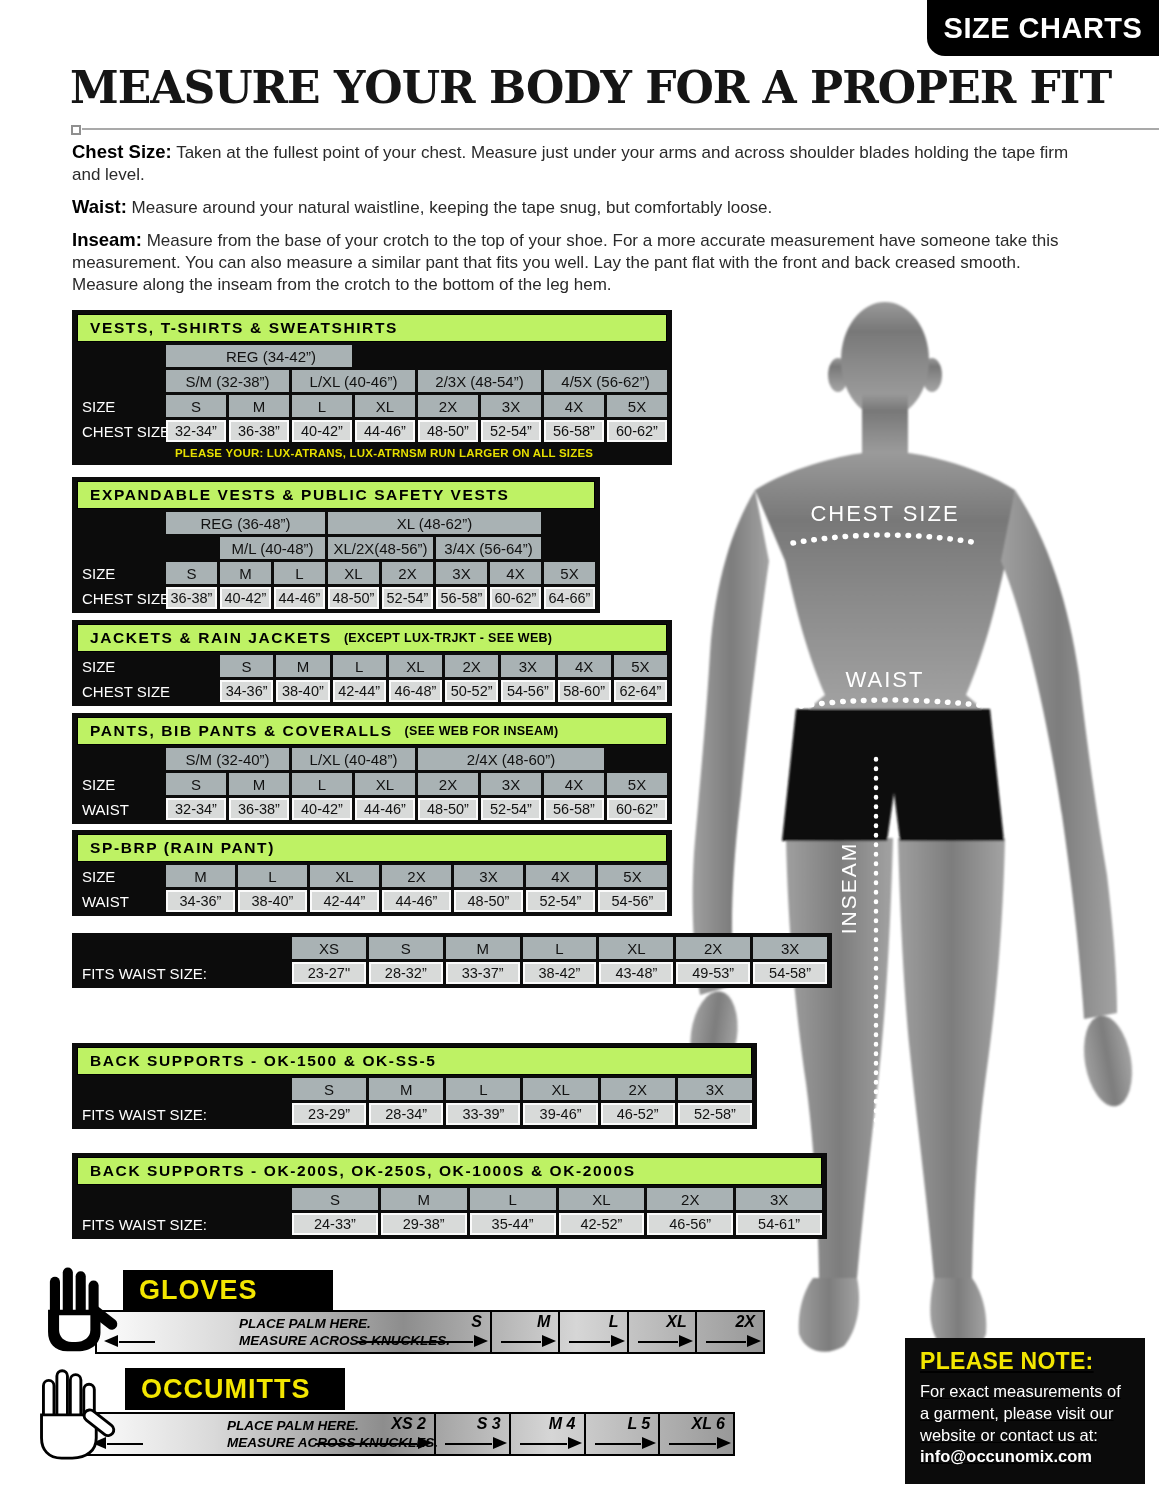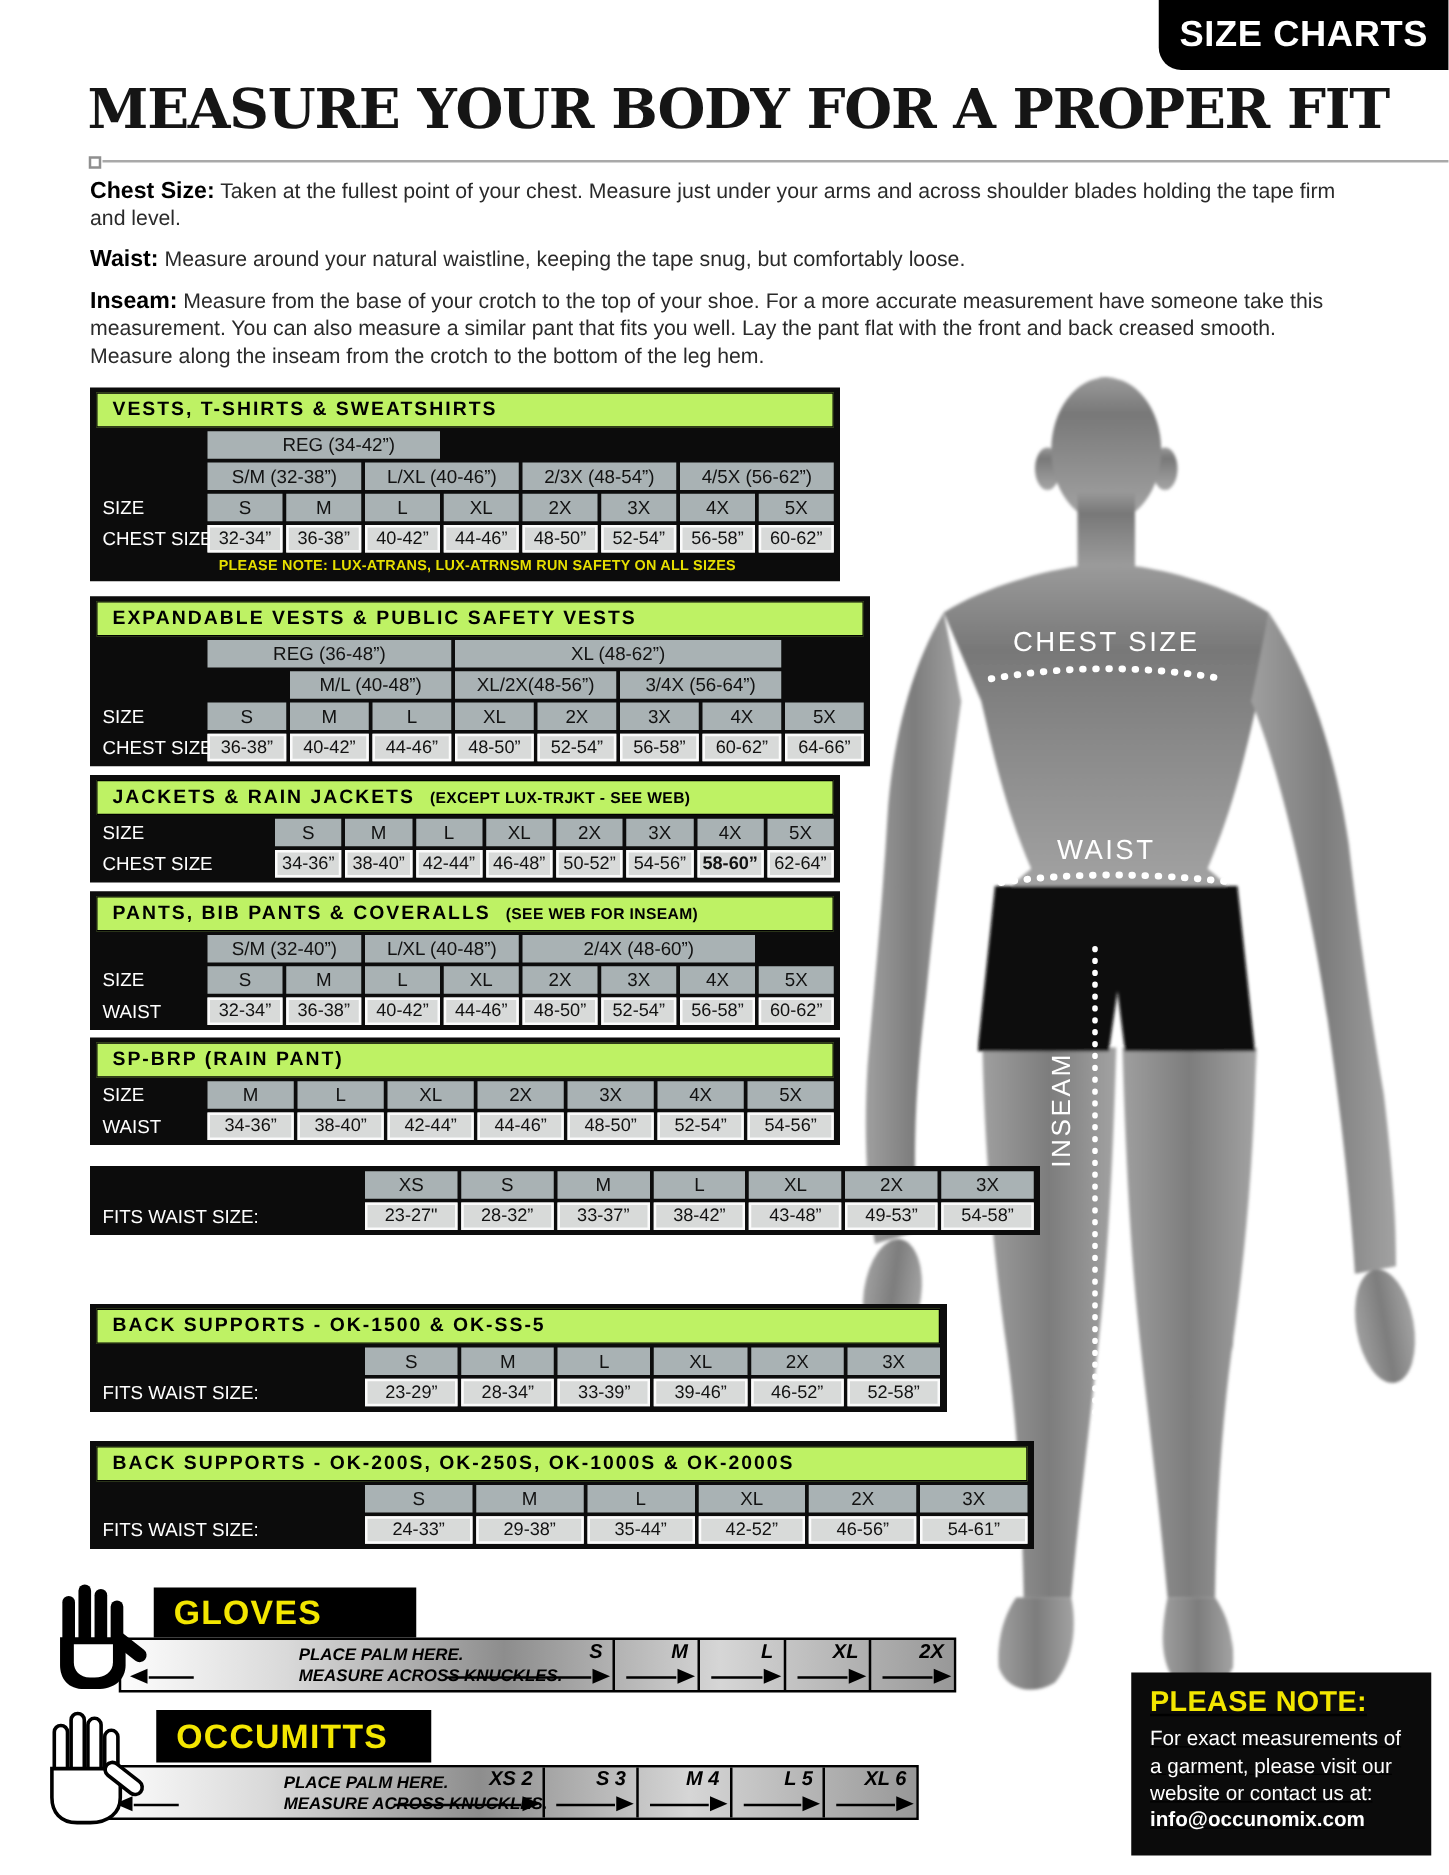--- a/index.html
+++ b/index.html
@@ -175,24 +175,24 @@
         <div class="c hdr" style="grid-area: 3 / 9;">5X</div>
         <div class="c rowlab" style="grid-area: 4 / 1;">CHEST SIZE</div>
         <div class="c val" style="grid-area: 4 / 2;">32-34”</div>
         <div class="c val" style="grid-area: 4 / 3;">36-38”</div>
         <div class="c val" style="grid-area: 4 / 4;">40-42”</div>
         <div class="c val" style="grid-area: 4 / 5;">44-46”</div>
         <div class="c val" style="grid-area: 4 / 6;">48-50”</div>
         <div class="c val" style="grid-area: 4 / 7;">52-54”</div>
         <div class="c val" style="grid-area: 4 / 8;">56-58”</div>
         <div class="c val" style="grid-area: 4 / 9;">60-62”</div>
-        <div class="fnote" style="grid-area: 5 / 1 / auto / -1;">PLEASE NOTE: LUX-ATRANS, LUX-ATRNSM RUN SAFETY ON ALL SIZES</div>
-      </div>
-    </div>
-  <div class="sizetable" style="top:477px; width:624px; --labelw:86px;">
+        <div class="fnote" style="grid-area: 5 / 1 / auto / -1;">PLEASE YOUR: LUX-ATRANS, LUX-ATRNSM RUN LARGER ON ALL SIZES</div>
+      </div>
+    </div>
+  <div class="sizetable" style="top:477px; width:528px; --labelw:86px;">
       <div class="tbl-title">
         <div class="t">EXPANDABLE VESTS &amp; PUBLIC SAFETY VESTS</div>
       </div>
       <div class="tbl-grid" style="grid-template-columns: var(--labelw) repeat(8, 1fr);">
         <div class="c hdr" style="grid-area: 1 / 2 / auto / span 3;">REG (36-48”)</div>
         <div class="c hdr" style="grid-area: 1 / 5 / auto / span 4;">XL (48-62”)</div>
         <div class="c hdr" style="grid-area: 2 / 3 / auto / span 2;">M/L (40-48”)</div>
         <div class="c hdr" style="grid-area: 2 / 5 / auto / span 2;">XL/2X(48-56”)</div>
         <div class="c hdr" style="grid-area: 2 / 7 / auto / span 2;">3/4X (56-64”)</div>
         <div class="c rowlab" style="grid-area: 3 / 1;">SIZE</div>
@@ -230,21 +230,21 @@
         <div class="c hdr" style="grid-area: 1 / 7;">3X</div>
         <div class="c hdr" style="grid-area: 1 / 8;">4X</div>
         <div class="c hdr" style="grid-area: 1 / 9;">5X</div>
         <div class="c rowlab" style="grid-area: 2 / 1;">CHEST SIZE</div>
         <div class="c val" style="grid-area: 2 / 2;">34-36”</div>
         <div class="c val" style="grid-area: 2 / 3;">38-40”</div>
         <div class="c val" style="grid-area: 2 / 4;">42-44”</div>
         <div class="c val" style="grid-area: 2 / 5;">46-48”</div>
         <div class="c val" style="grid-area: 2 / 6;">50-52”</div>
         <div class="c val" style="grid-area: 2 / 7;">54-56”</div>
-        <div class="c val" style="grid-area: 2 / 8; font-weight: bold;">58-60”</div>
+        <div class="c val" style="grid-area: 2 / 8;">58-60”</div>
         <div class="c val" style="grid-area: 2 / 9;">62-64”</div>
       </div>
     </div>
   <div class="sizetable" style="top:713px; width:600px; --labelw:86px;">
       <div class="tbl-title">
         <div class="t">PANTS, BIB PANTS &amp; COVERALLS</div>
         <div class="n">(SEE WEB FOR INSEAM)</div>
       </div>
       <div class="tbl-grid" style="grid-template-columns: var(--labelw) repeat(8, 1fr);">
         <div class="c hdr" style="grid-area: 1 / 2 / auto / span 2;">S/M (32-40”)</div>

